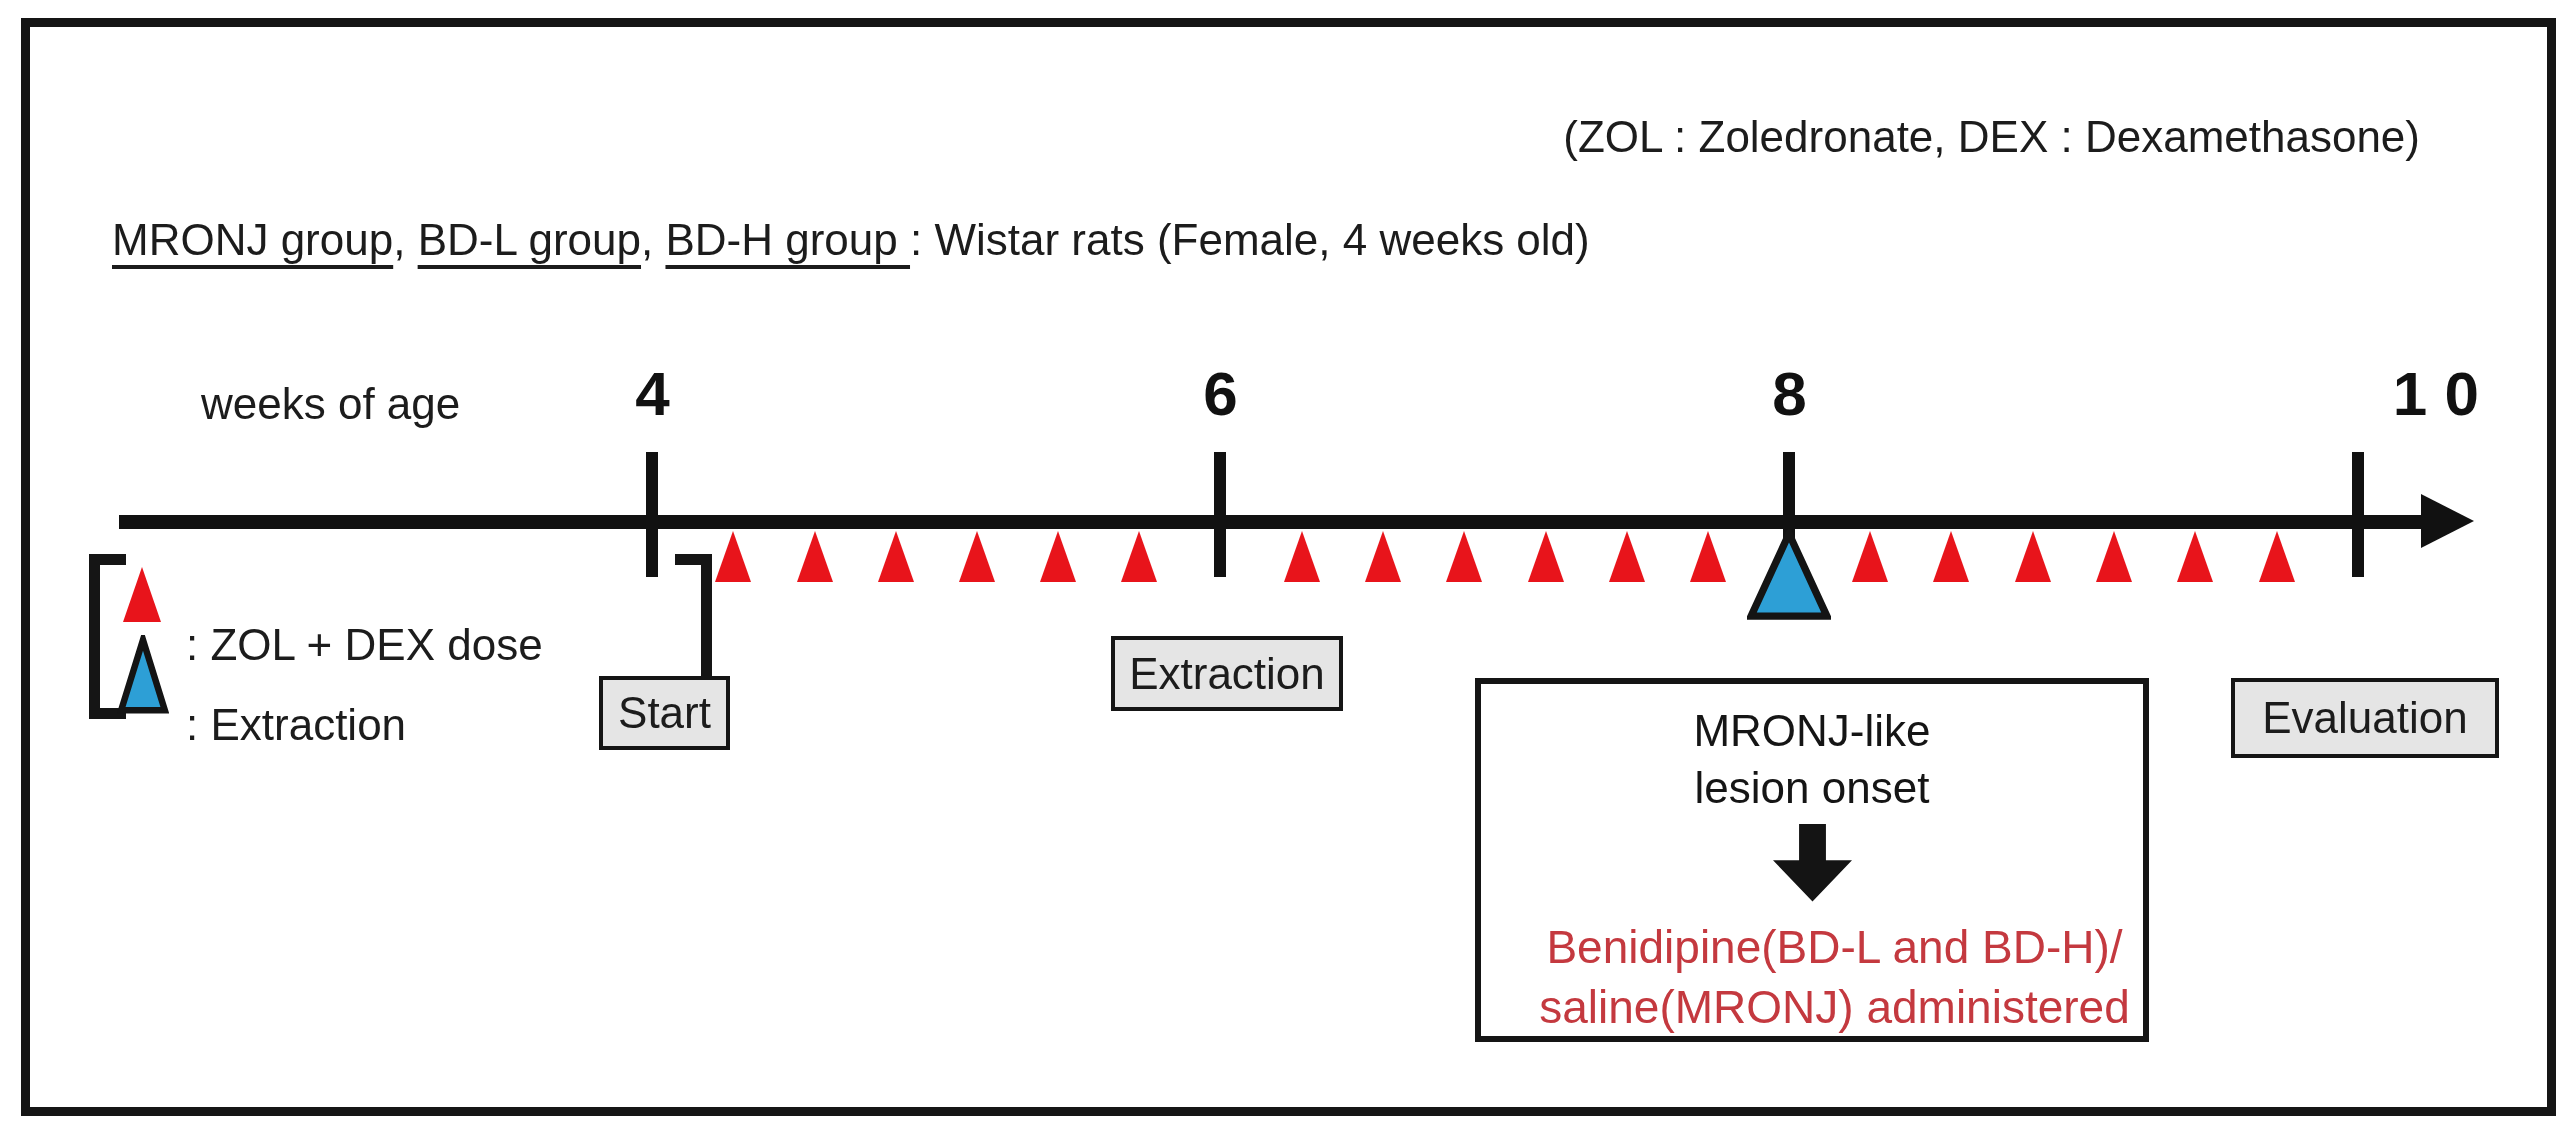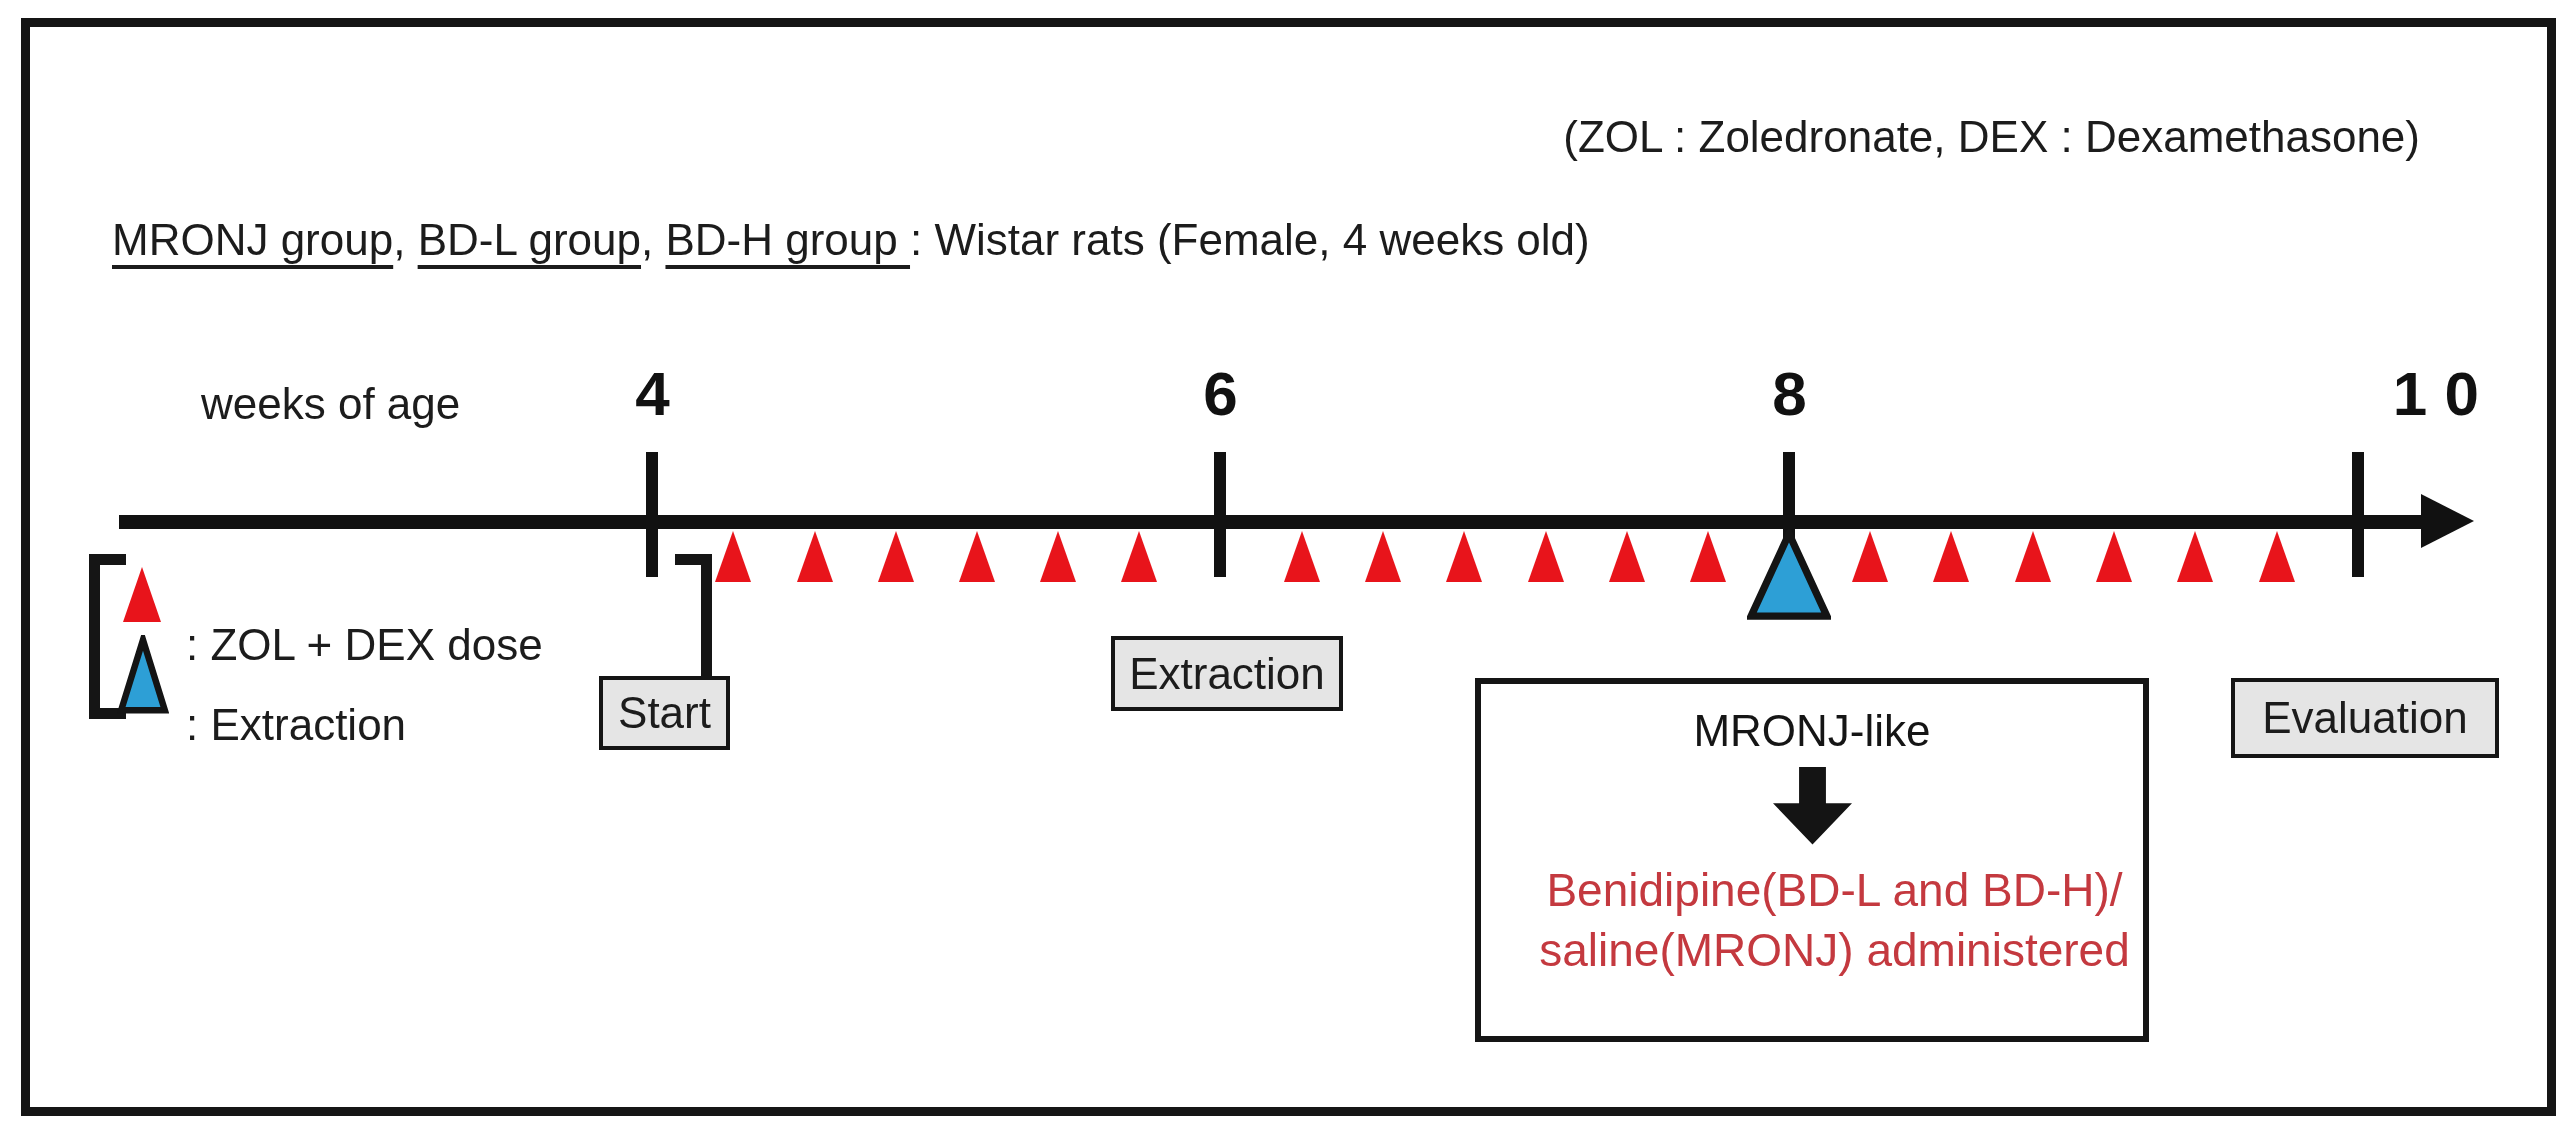--- a/index.html
+++ b/index.html
@@ -161,20 +161,21 @@
   </div>
   <div class="event-box extraction">
     <span>Extraction</span>
   </div>
   <div class="event-box evaluation">
     <span>Evaluation</span>
   </div>
 
   <div class="callout">
     <div class="title">MRONJ-like</div>
+    <div class="title">lesion onset</div>
     <div class="down-arrow">
       <svg width="79" height="79" viewBox="0 0 100 100">
         <polygon points="33,0 67,0 67,46 100,46 50,98 0,46 33,46" fill="#141414"></polygon>
       </svg>
     </div>
     <div class="detail" style="color: rgb(196, 57, 63);">Benidipine(BD-L and BD-H)/</div>
     <div class="detail" style="color: rgb(196, 57, 63);">saline(MRONJ) administered</div>
   </div>
 </div>
 

